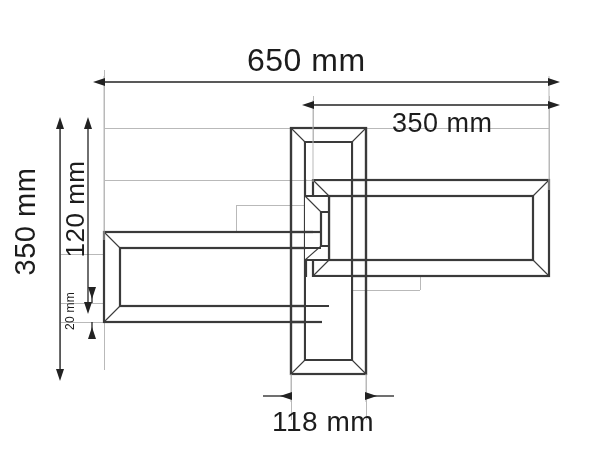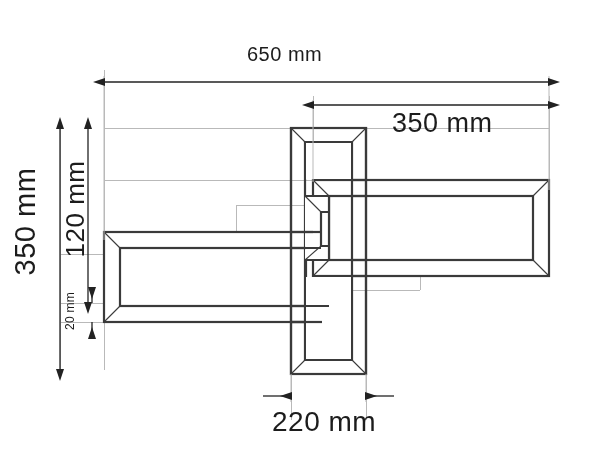--- a/index.html
+++ b/index.html
@@ -12,21 +12,21 @@
   #stage{position:absolute;inset:0;width:600px;height:468px;}
   svg#drawing{position:absolute;left:0;top:0;width:600px;height:468px;display:block;}
   .dimtext{
     position:absolute;
     font-family:"Liberation Sans","DejaVu Sans",sans-serif;
     color:#1c1c1c;
     white-space:nowrap;
     line-height:1;
     user-select:none;
   }
-  .t-650{font-size:20px;left:247px;top:44px;letter-spacing:0.5px;}
+  .t-650{font-size:32px;left:247px;top:44px;letter-spacing:0.5px;}
   .t-350h{font-size:27px;left:392px;top:110px;letter-spacing:0.5px;}
   .t-135{font-size:28px;left:272px;top:408px;letter-spacing:0.5px;}
   .t-350v{
     font-size:29px;left:-40px;top:207px;width:130px;text-align:center;
     transform:rotate(-90deg);transform-origin:center center;letter-spacing:0.5px;
   }
   .t-120v{
     font-size:26px;left:15px;top:196px;width:120px;text-align:center;
     transform:rotate(-90deg);transform-origin:center center;letter-spacing:0.5px;
   }
@@ -163,15 +163,15 @@
   <div class="dimtext t-650">650 mm</div>
 
   <div class="dimtext t-350h">350 mm</div>
 
   <div class="dimtext t-350v">350 mm</div>
 
   <div class="dimtext t-120v">120 mm</div>
 
   <div class="dimtext t-20v">20 mm</div>
 
-  <div class="dimtext t-135">220 mm</div>
+  <div class="dimtext t-135">118 mm</div>
 
 </div>
 
 </body></html>

